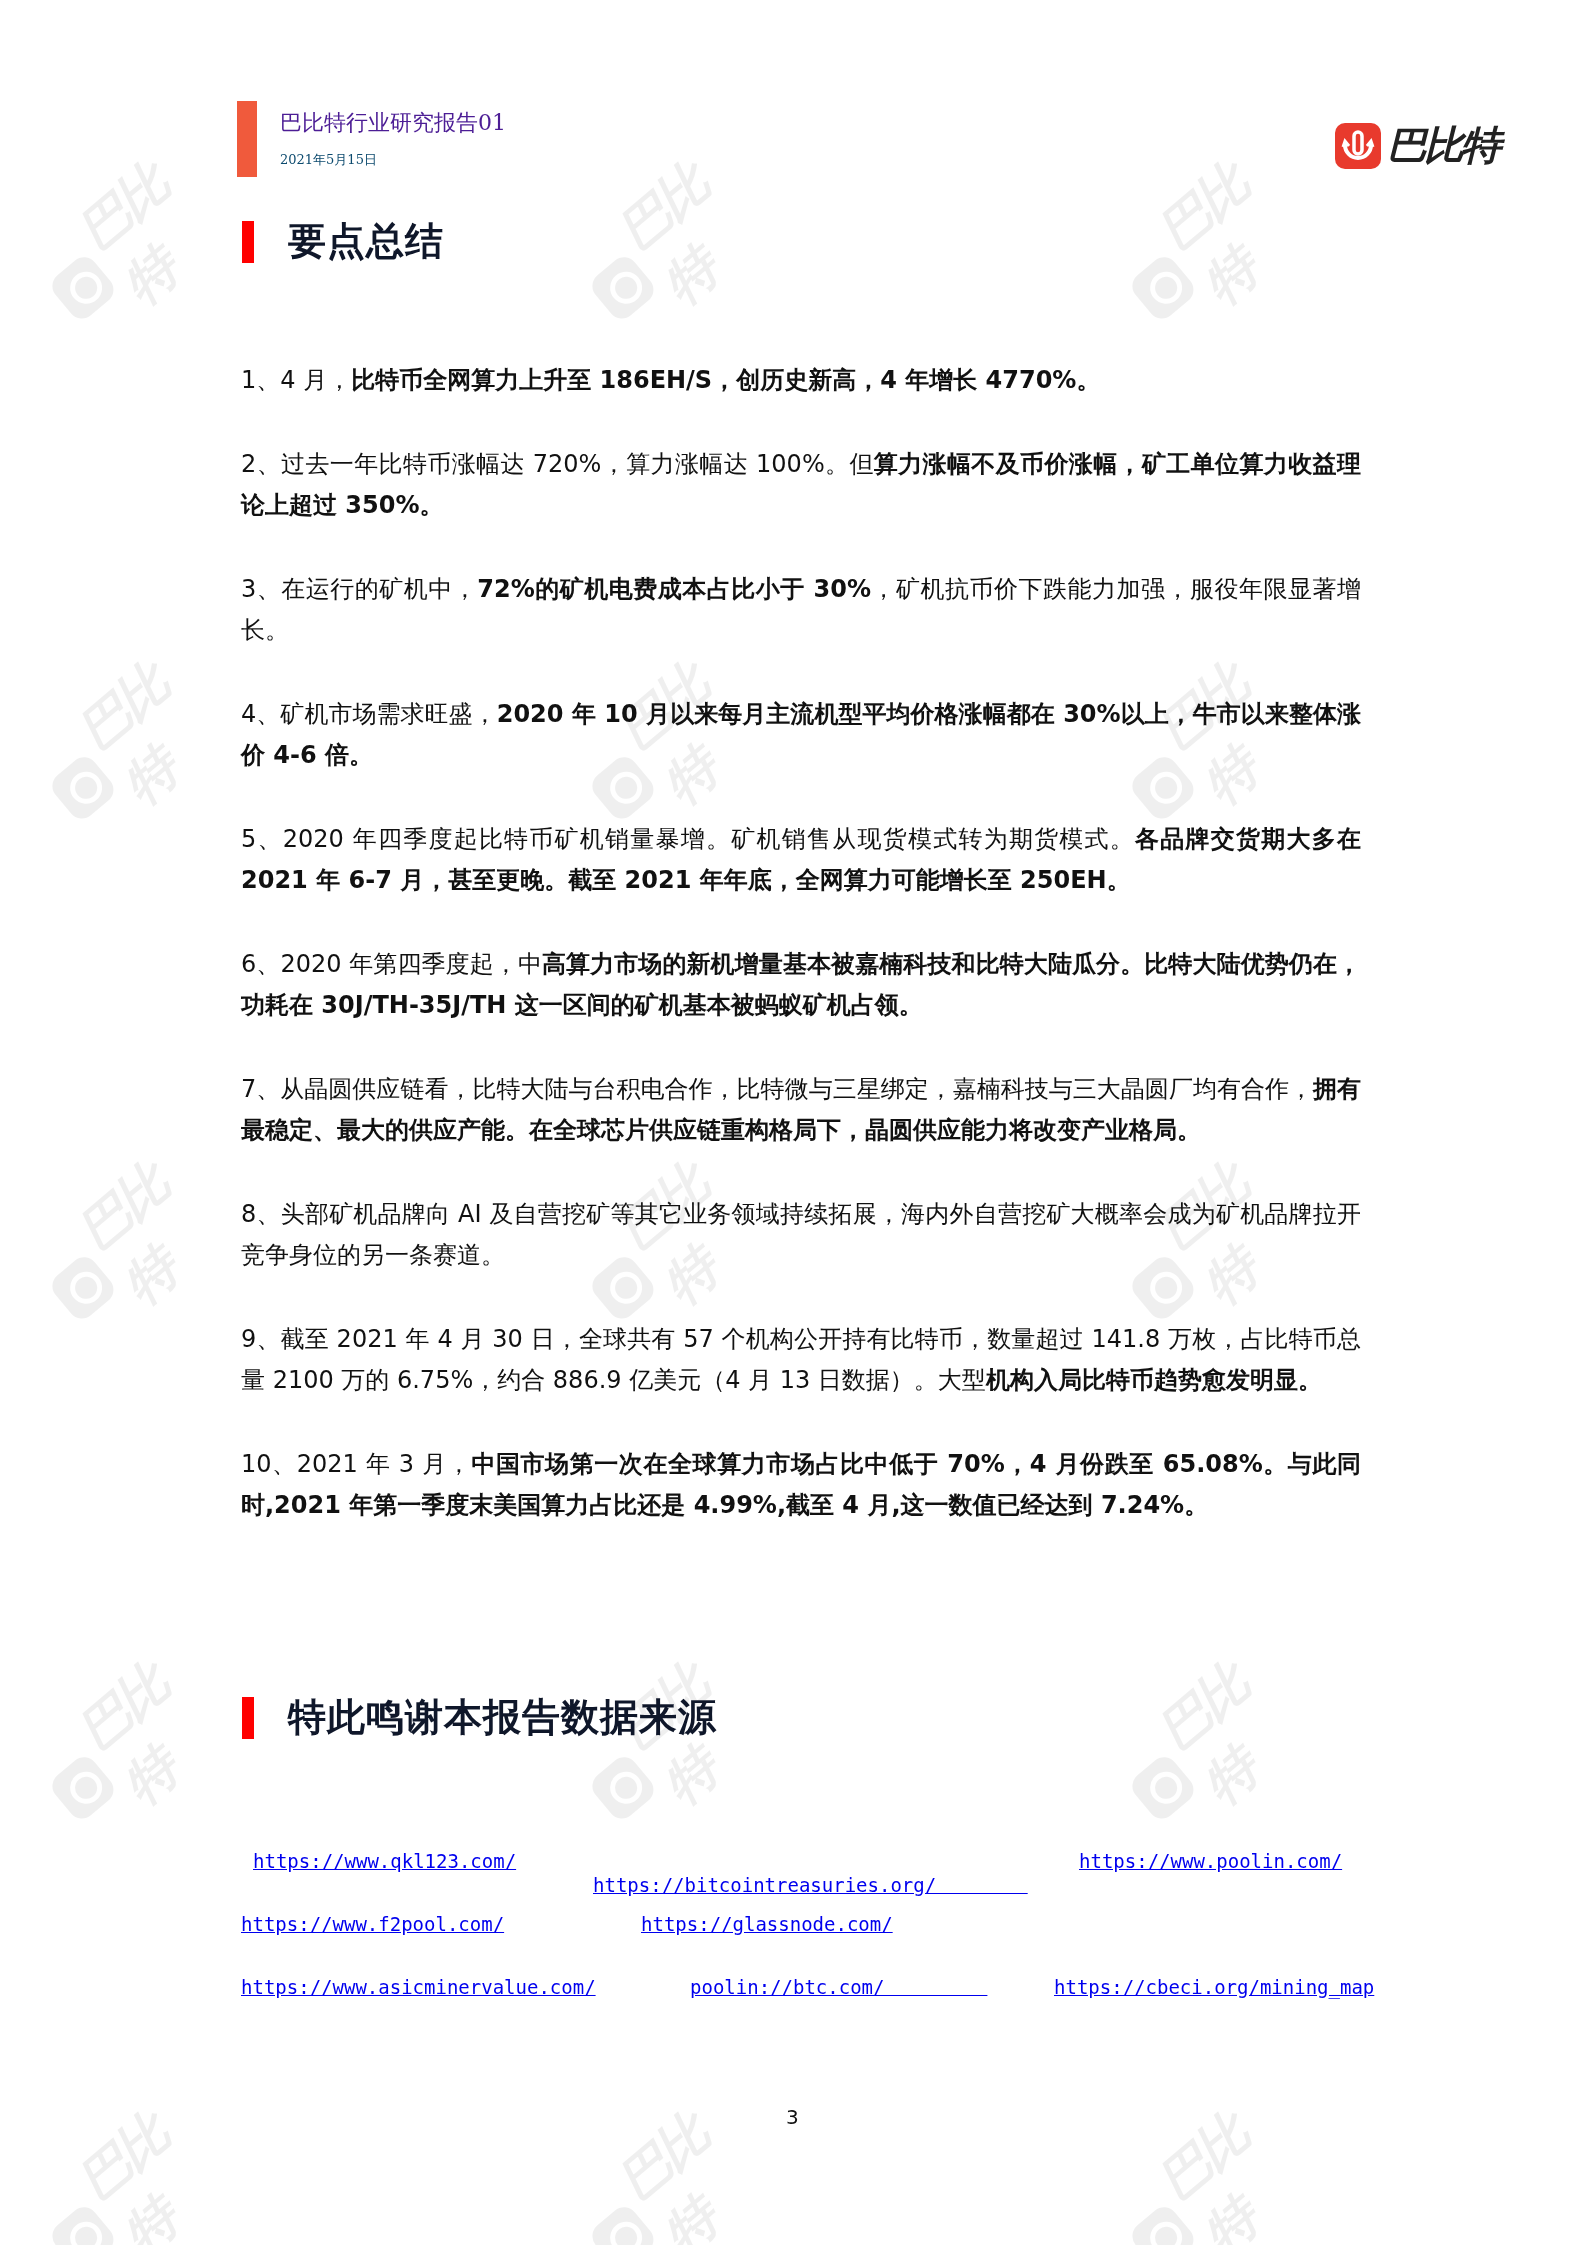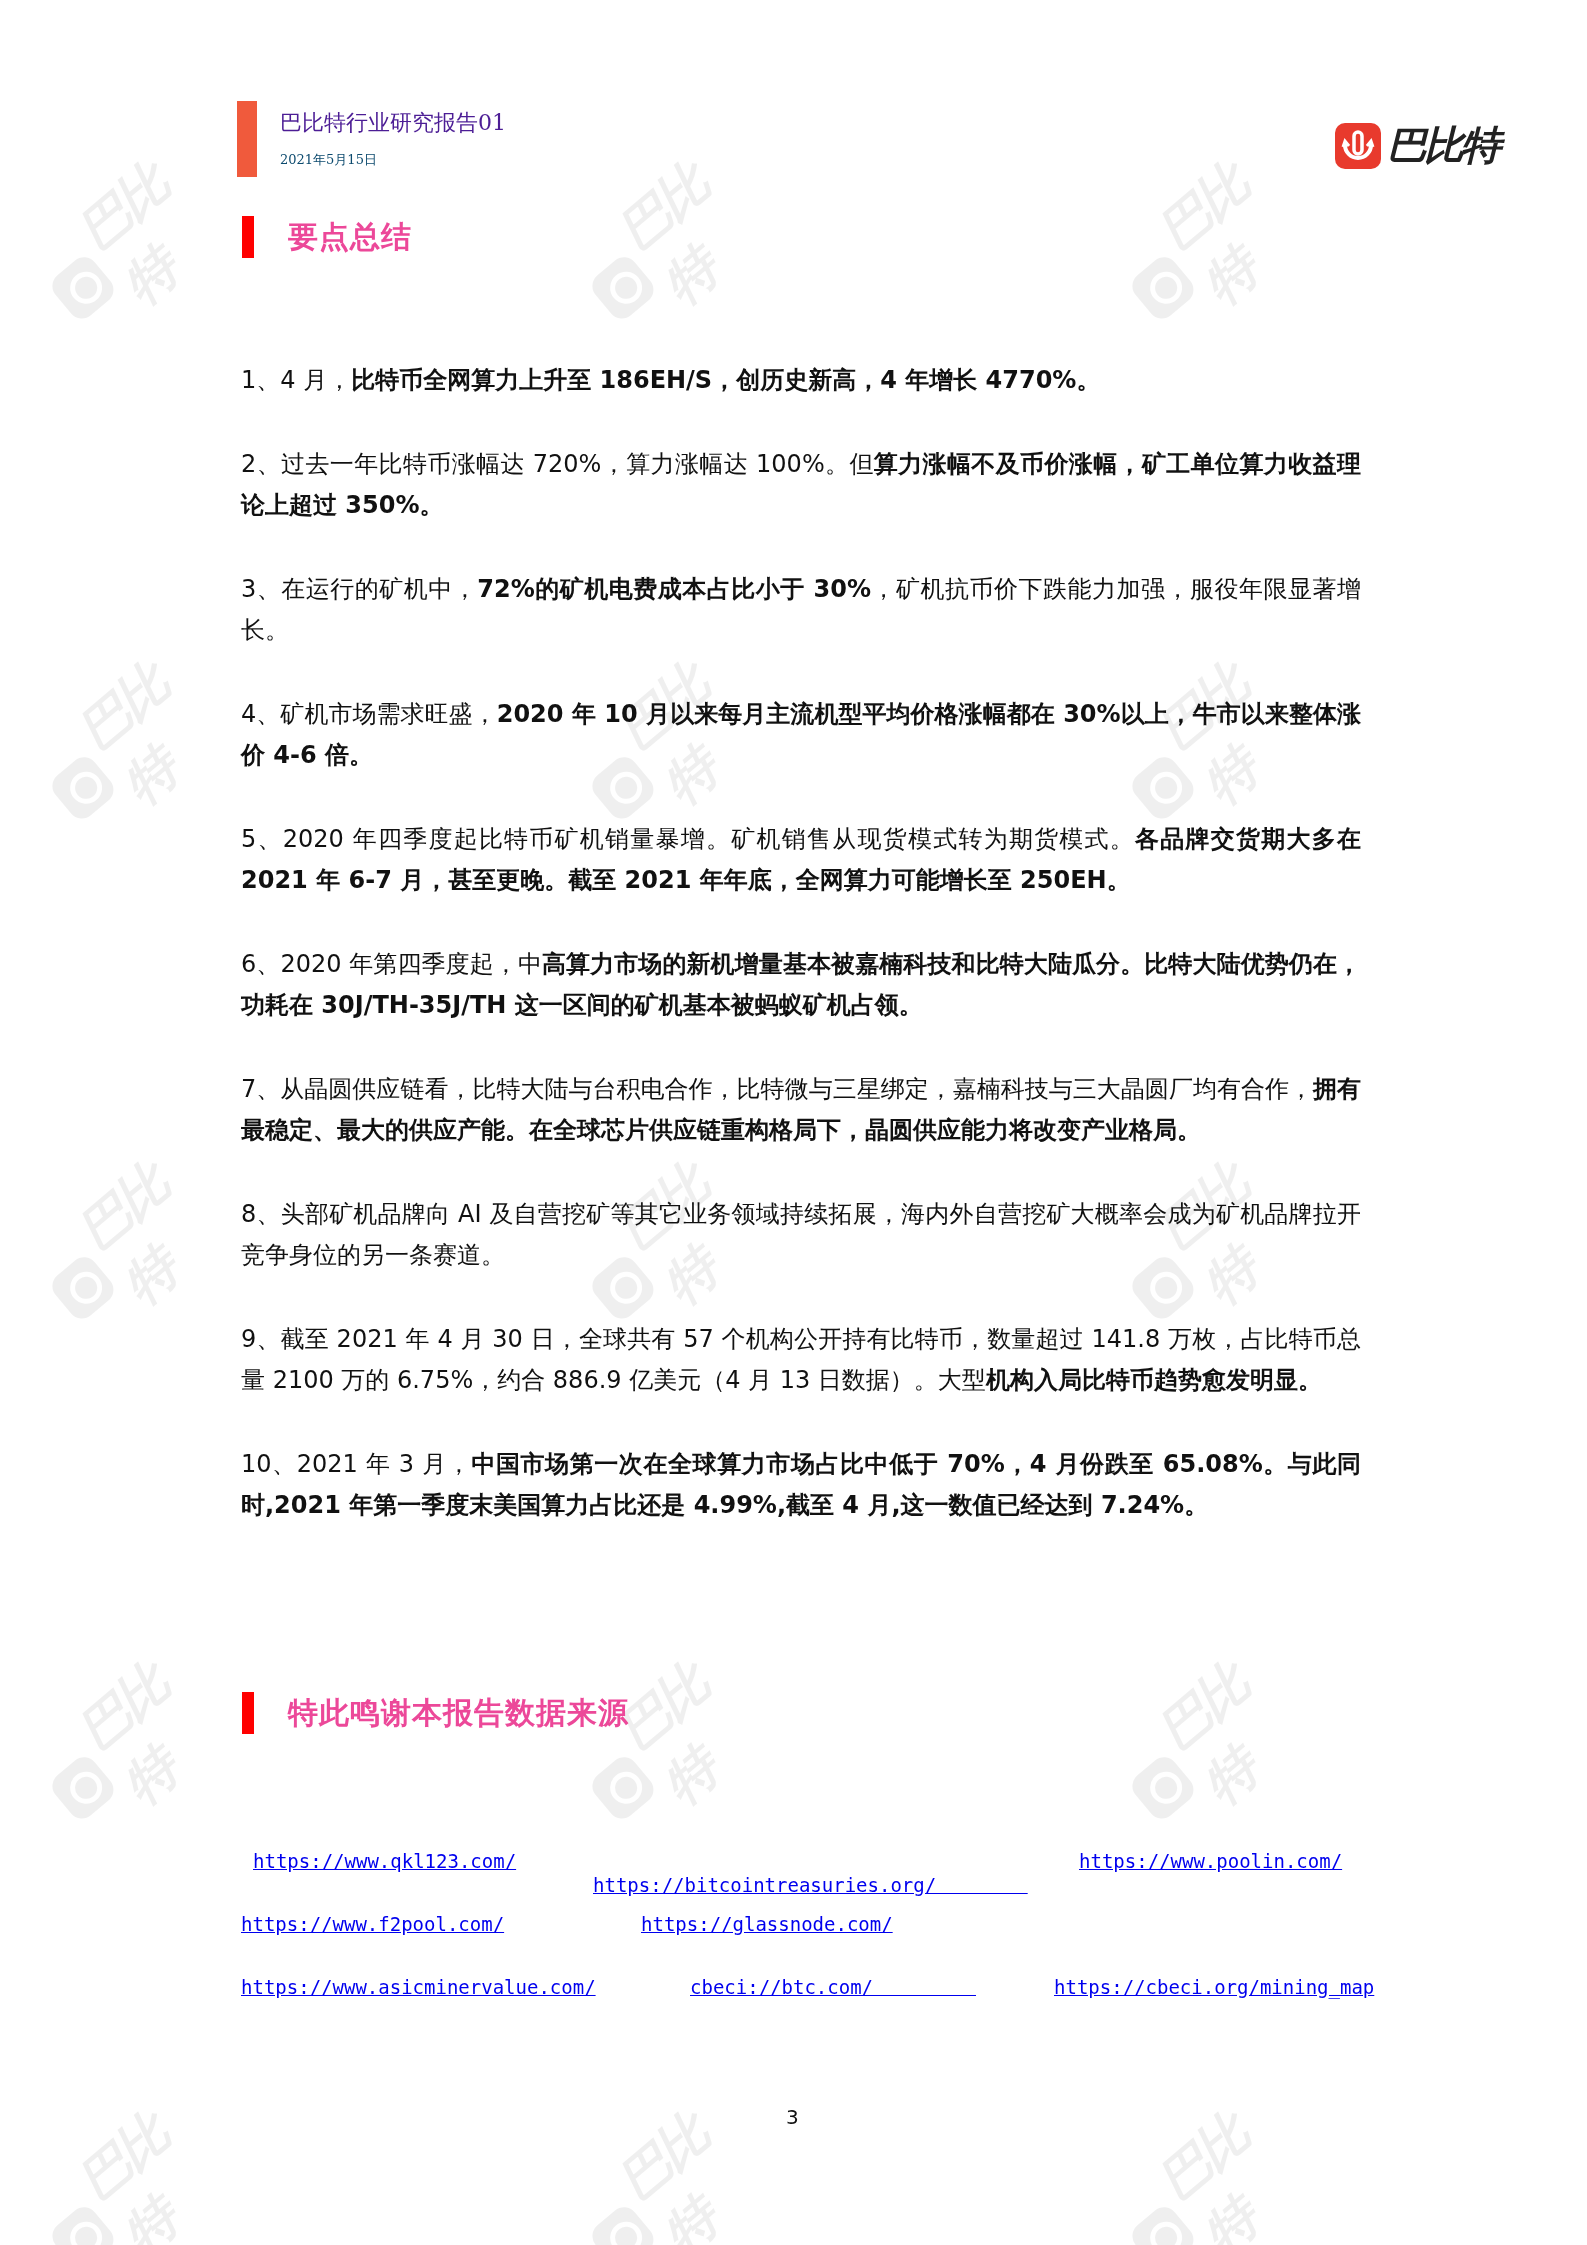--- a/index.html
+++ b/index.html
@@ -22,21 +22,21 @@
               font-size: 13px; color: #0c4a6e; }
 
   .logo { position: absolute; left: 1335px; top: 118px; display: flex; align-items: center; gap: 6px; }
   .logo-badge { width: 46px; height: 46px; border-radius: 10px; background: #e83a2d; position: relative; }
   .logo-badge svg { position: absolute; left: 0; top: 0; }
   .logo-text { font-size: 40px; font-weight: bold; font-style: italic; color: #222; letter-spacing: -3px; }
 
   
   .sec { position: absolute; left: 242px; display: flex; align-items: center; }
   .sec-bar { width: 12px; height: 42px; background: #ff0000; margin-right: 34px; }
-  .sec-title { font-size: 30px; font-weight: bold; color: #ec4899; letter-spacing: 1px; }
+  .sec-title { font-size: 38px; font-weight: bold; color: #0f172a; letter-spacing: 1px; }
 
   
   .points { position: absolute; left: 241px; top: 360px; width: 1120px; }
   .point { font-size: 24px; line-height: 41px; margin: 0 0 43px 0; text-align: justify; color: #111; }
   .point .b { font-weight: bold; }
 
   
   .sources { position: absolute; left: 241px; top: 1850px; width: 1120px; }
   .src-row { position: relative; height: 63px; }
   .src-link { position: absolute; top: 0; font-family: "DejaVu Sans Mono", "Liberation Mono", monospace;
@@ -154,18 +154,18 @@
       <a class="src-link" style="left: 12px;">https://www.qkl123.com/</a>
       <a class="src-link" style="left: 352px; margin-top: 24px;">https://bitcointreasuries.org/        </a>
       <a class="src-link" style="left: 838px; text-align: center;">https://www.poolin.com/</a>
     </div>
     <div class="src-row">
       <a class="src-link" style="left: 0px;">https://www.f2pool.com/</a>
       <a class="src-link" style="left: 400px;">https://glassnode.com/</a>
     </div>
     <div class="src-row">
       <a class="src-link" style="left: 0px;">https://www.asicminervalue.com/</a>
-      <a class="src-link" style="left: 449px;">cbeci://btc.com/         </a>
+      <a class="src-link" style="left: 449px;">poolin://btc.com/         </a>
       <a class="src-link" style="left: 777px; margin-left: 36px;">https://cbeci.org/mining_map</a>
     </div>
   </div>
 
 <div class="page-num">3</div>
 
 </body></html>

